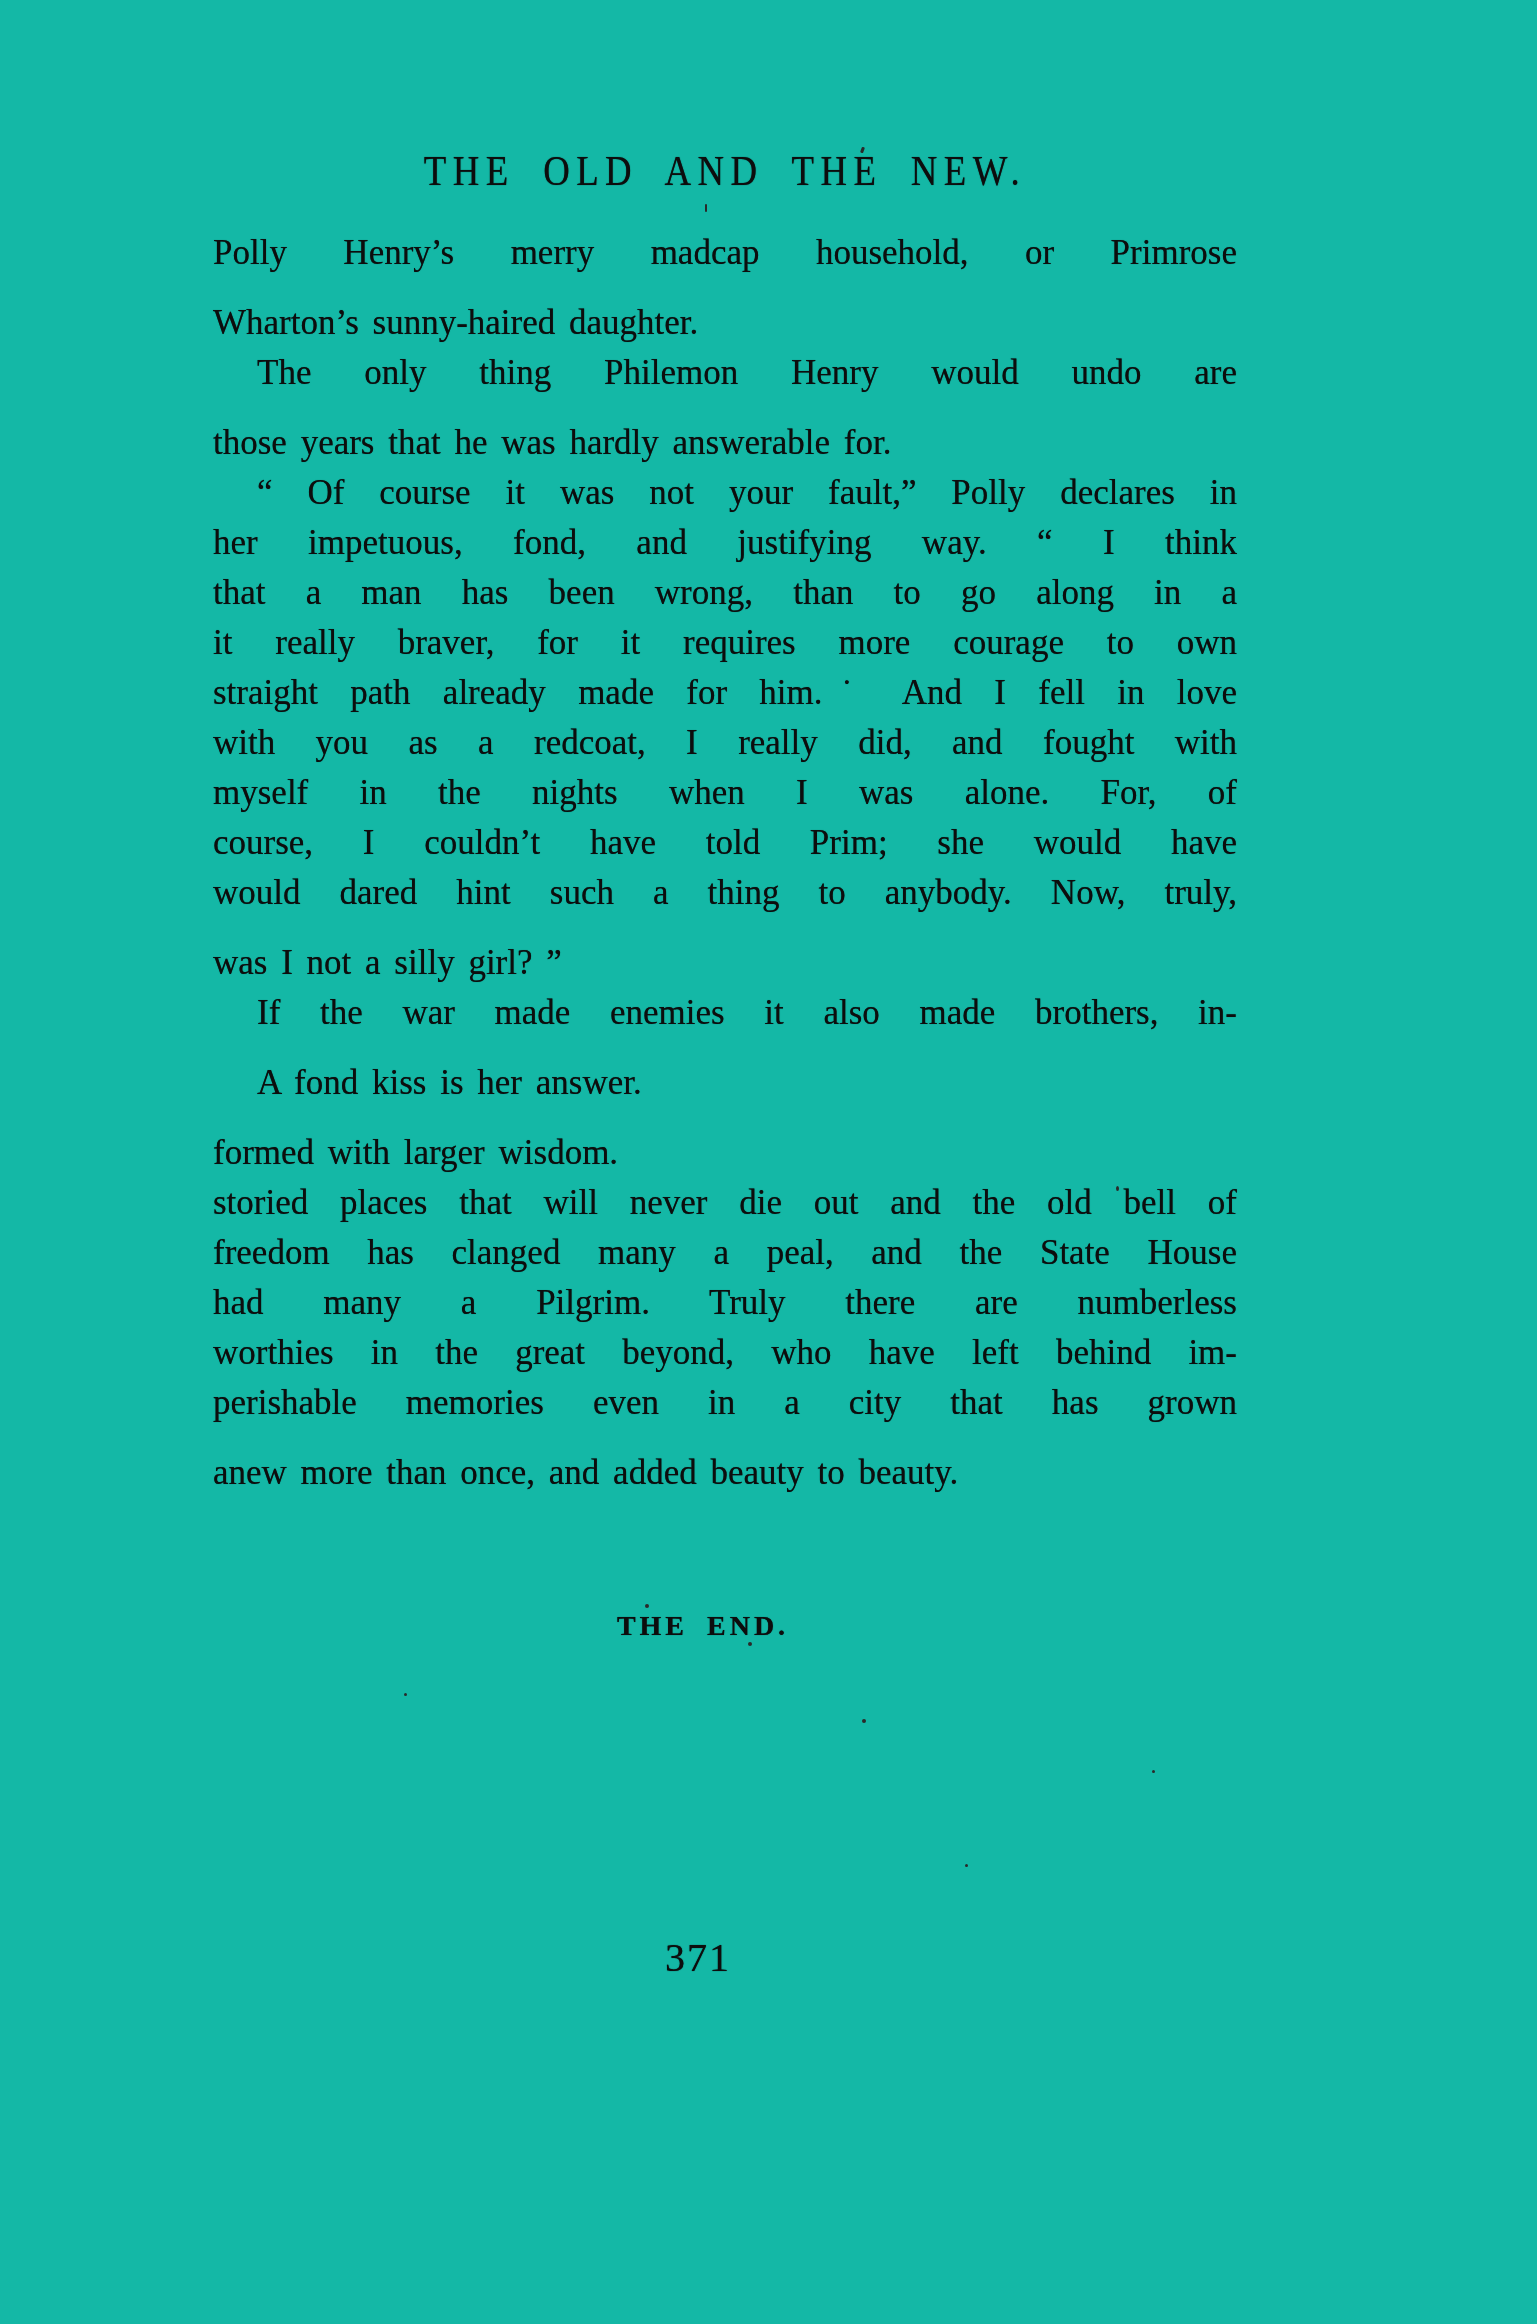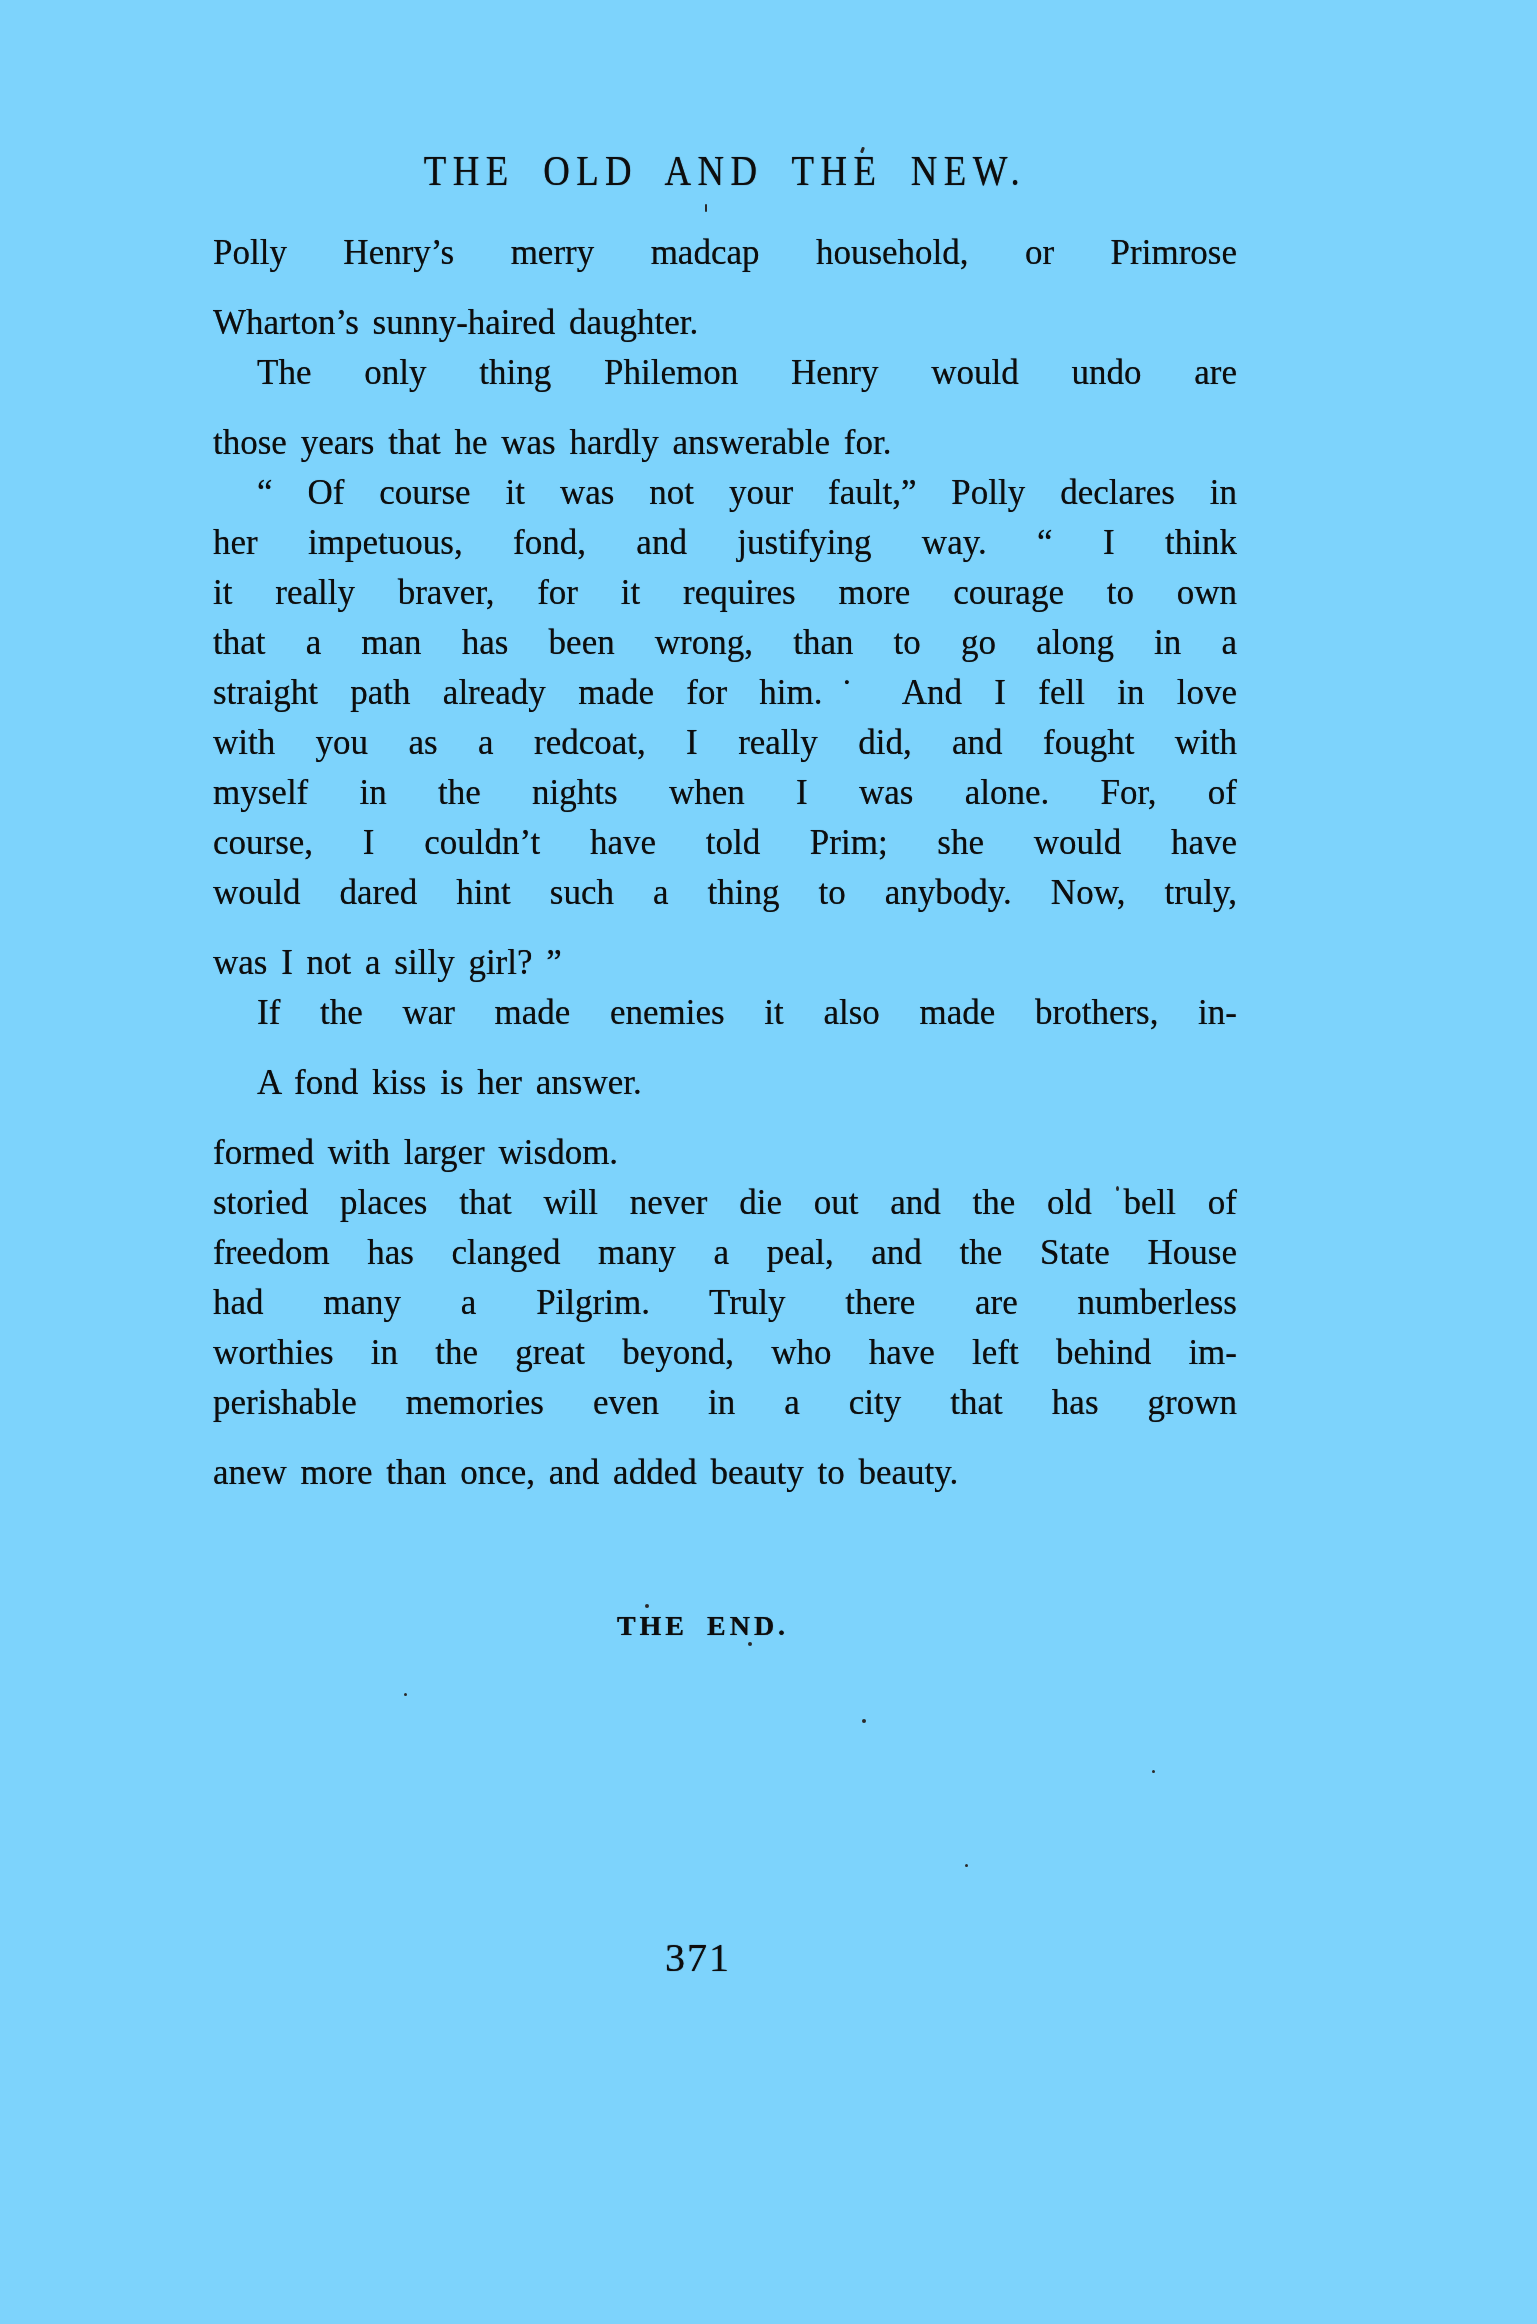--- a/index.html
+++ b/index.html
@@ -1,20 +1,20 @@
 <!DOCTYPE html>
 <html><head>
 <meta charset="utf-8">
 <style>
   html, body { margin: 0; padding: 0; background: #ffffff; }
   .page {
     position: relative;
     width: 1537px;
     height: 2324px;
-    background: #7dd3fc;
+    background: #14b8a6;
     font-family: "Liberation Serif", "DejaVu Serif", serif;
     color: #0d0d0d;
     overflow: hidden;
   }
   .running-header {
     position: absolute;
     top: 148px;
     left: 213px;
     width: 1024px;
     text-align: center;
@@ -77,22 +77,22 @@
 
   <div class="running-header">THE OLD AND THE NEW.</div>
 
   <div class="body-text">
       <div class="line just">Polly Henry’s merry madcap household, or Primrose</div>
       <div class="line left">Wharton’s sunny-haired daughter.</div>
       <div class="line just indent">The only thing Philemon Henry would undo are</div>
       <div class="line left">those years that he was hardly answerable for.</div>
       <div class="line just indent">“ Of course it was not your fault,” Polly declares in</div>
       <div class="line just">her impetuous, fond, and justifying way. “ I think</div>
+      <div class="line just">that a man has been wrong, than to go along in a</div>
       <div class="line just">it really braver, for it requires more courage to own</div>
-      <div class="line just">that a man has been wrong, than to go along in a</div>
       <div class="line just">straight path already made for him.˙ And I fell in love</div>
       <div class="line just">with you as a redcoat, I really did, and fought with</div>
       <div class="line just">myself in the nights when I was alone. For, of</div>
       <div class="line just">course, I couldn’t have told Prim; she would have</div>
       <div class="line just">would dared hint such a thing to anybody. Now, truly,</div>
       <div class="line left">was I not a silly girl? ”</div>
       <div class="line just indent">If the war made enemies it also made brothers, in-</div>
       <div class="line left indent">A fond kiss is her answer.</div>
       <div class="line left">formed with larger wisdom.</div>
       <div class="line just">storied places that will never die out and the old bell of</div>

